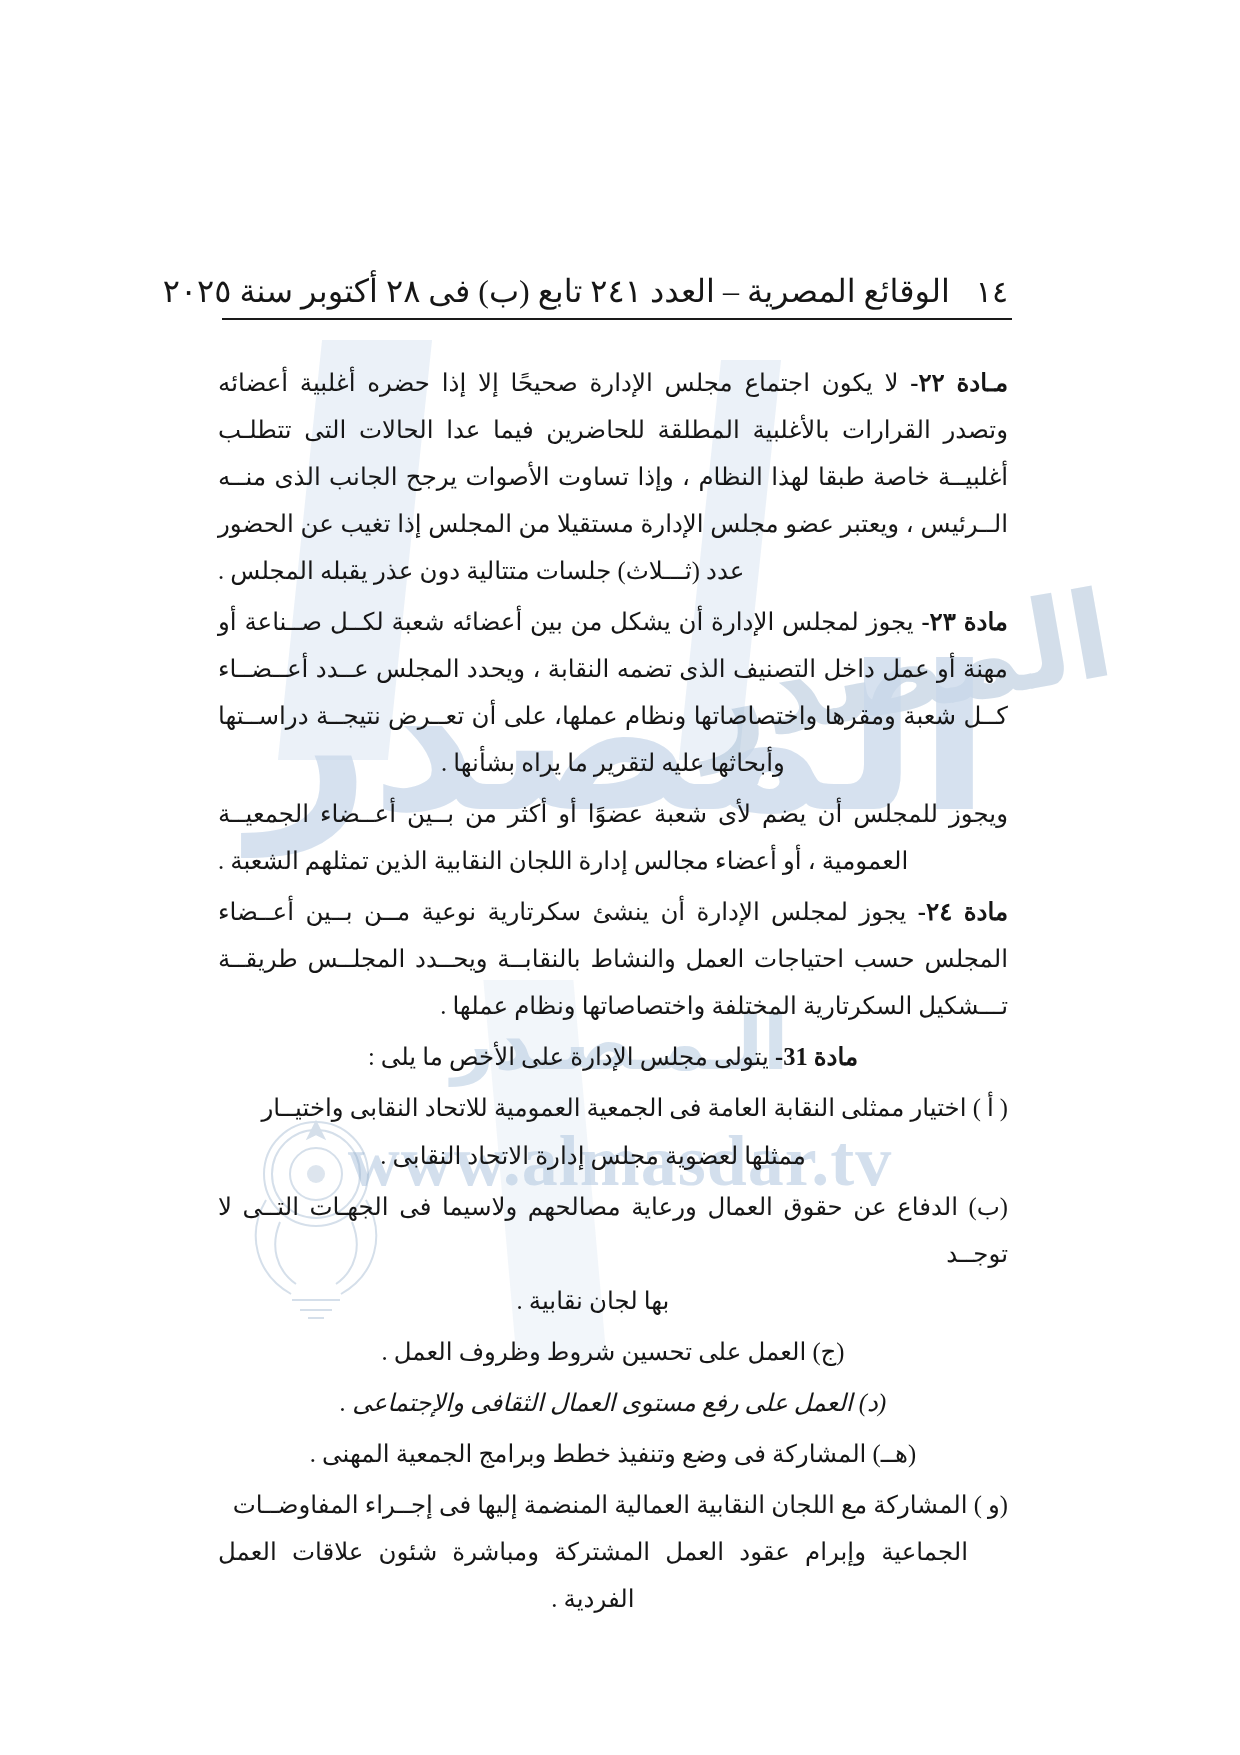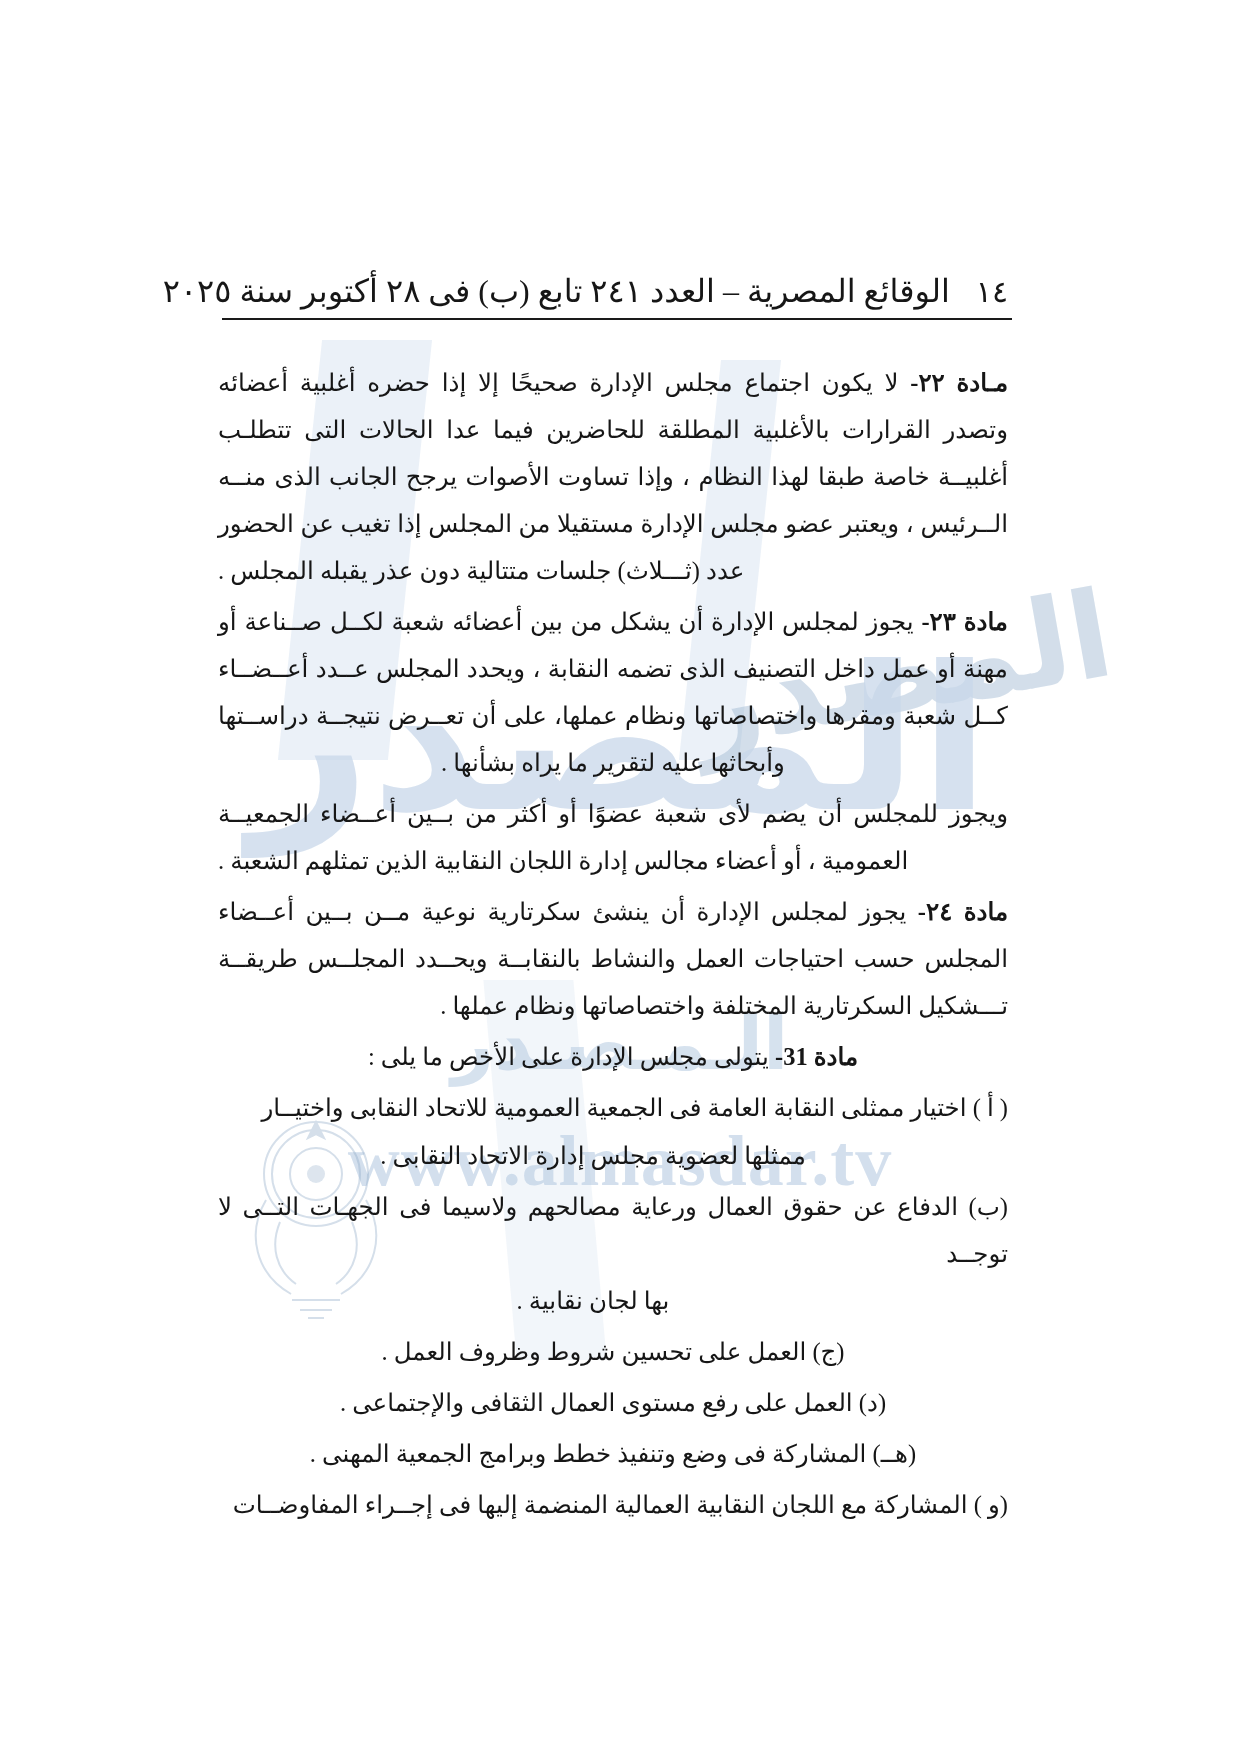--- a/index.html
+++ b/index.html
@@ -241,30 +241,31 @@
         <span>(ب)</span>
         <span>الدفاع عن حقوق العمال ورعاية مصالحهم ولاسيما فى الجهـات التــى لا توجــد</span>
         <span class="cont">بها لجان نقابية .</span>
       </p>
 
       <p class="indent-item" style="text-align-last:center;">
         <span>(ج)</span>
         <span>العمل على تحسين شروط وظروف العمل .</span>
       </p>
 
-      <p class="indent-item" style="text-align-last:center;">
+      <p class="indent-item" style="text-align-last:center;font-style:italic;">
         <span>(د)</span>
         <span>العمل على رفع مستوى العمال الثقافى والإجتماعى .</span>
       </p>
 
       <p class="indent-item" style="text-align-last:center;">
         <span>(هــ)</span>
         <span>المشاركة فى وضع وتنفيذ خطط وبرامج الجمعية المهنى .</span>
       </p>
 
       <p class="indent-item">
         <span>(و )</span>
         <span>المشاركة مع اللجان النقابية العمالية المنضمة إليها فى إجــراء المفاوضــات</span>
+        <span class="cont">الجماعية وإبرام عقود العمل المشتركة ومباشرة شئون علاقات العمل الفردية .</span>
       </p>
 
     </div>
   </div>
 </div>
 
 </body></html>

